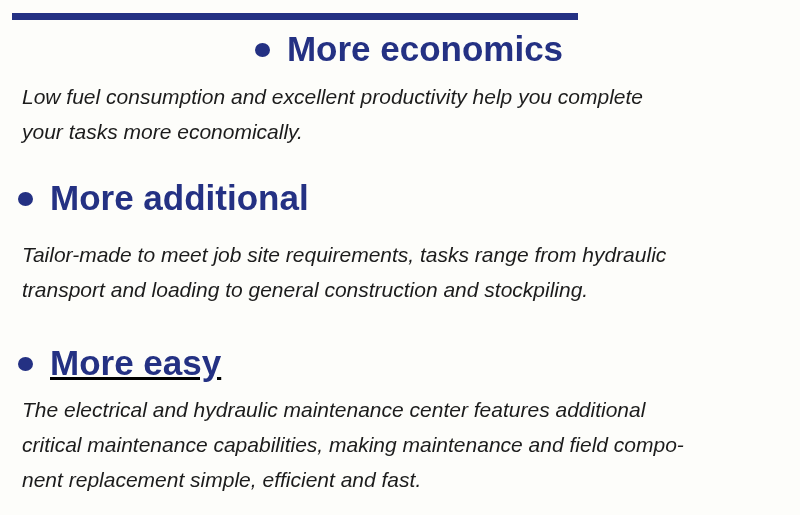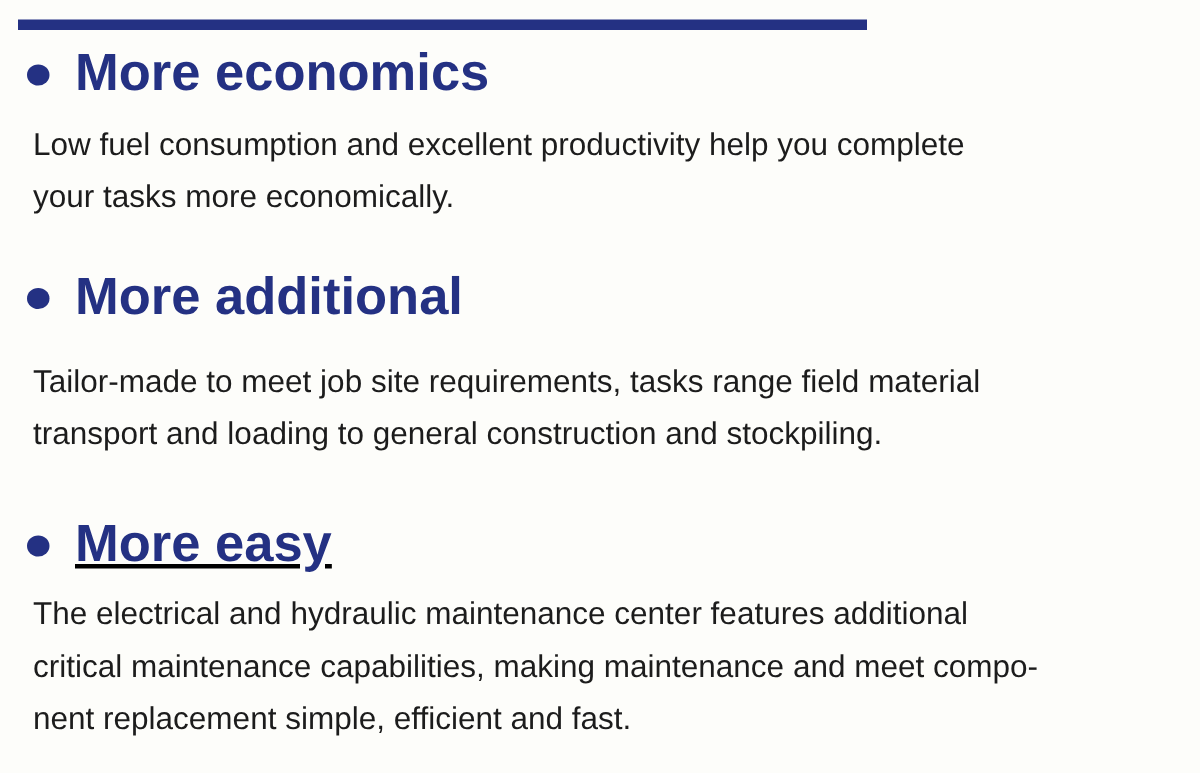--- a/index.html
+++ b/index.html
@@ -46,23 +46,24 @@
     color: var(--accent-color, #243183);
     letter-spacing: 0px;
   }
   .body-text {
     margin: 0;
     padding-left: 22px;
     font-size: 21px;
     line-height: 35px;
     color: var(--text-color, #1c1c1c);
     white-space: pre-line;
+    font-style: italic;
   }
   
-  .s0 .heading-row { margin-top: 8px; }
+  .s0 .heading-row { margin-top: 8px; justify-content: center; }
   .s0 .body-text   { margin-top: 9px; }
   .s1 .heading-row { margin-top: 28px; }
   .s1 .body-text   { margin-top: 18px; }
   .s2 .heading-row { margin-top: 35px; text-decoration: underline; }
   .s2 .body-text   { margin-top: 8px; }
 </style>
 </head>
 <body>
 
 <div class="page">
@@ -76,27 +77,27 @@
     </div>
     <p class="body-text">Low fuel consumption and excellent productivity help you complete
 your tasks more economically.</p>
   </section>
 
   <section class="s1">
     <div class="heading-row">
       <span class="bullet"></span>
       <h2 class="heading">More additional</h2>
     </div>
-    <p class="body-text">Tailor-made to meet job site requirements, tasks range field material
+    <p class="body-text">Tailor-made to meet job site requirements, tasks range from hydraulic
 transport and loading to general construction and stockpiling.</p>
   </section>
 
   <section class="s2">
     <div class="heading-row">
       <span class="bullet"></span>
       <h2 class="heading">More easy</h2>
     </div>
     <p class="body-text">The electrical and hydraulic maintenance center features additional
-critical maintenance capabilities, making maintenance and meet compo-
+critical maintenance capabilities, making maintenance and field compo-
 nent replacement simple, efficient and fast.</p>
   </section>
 
 </div>
 
 </body></html>

